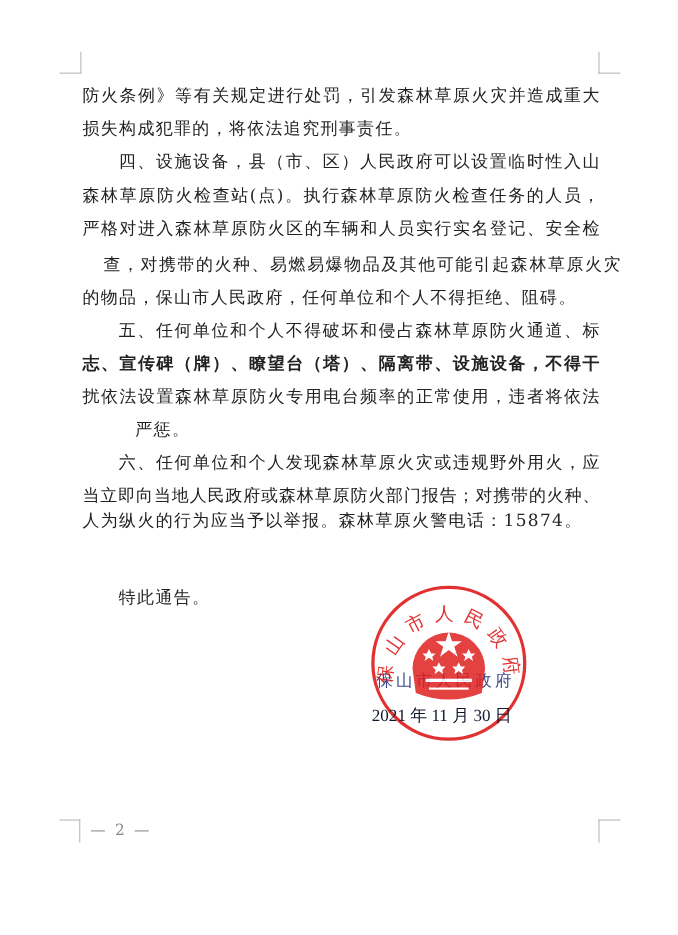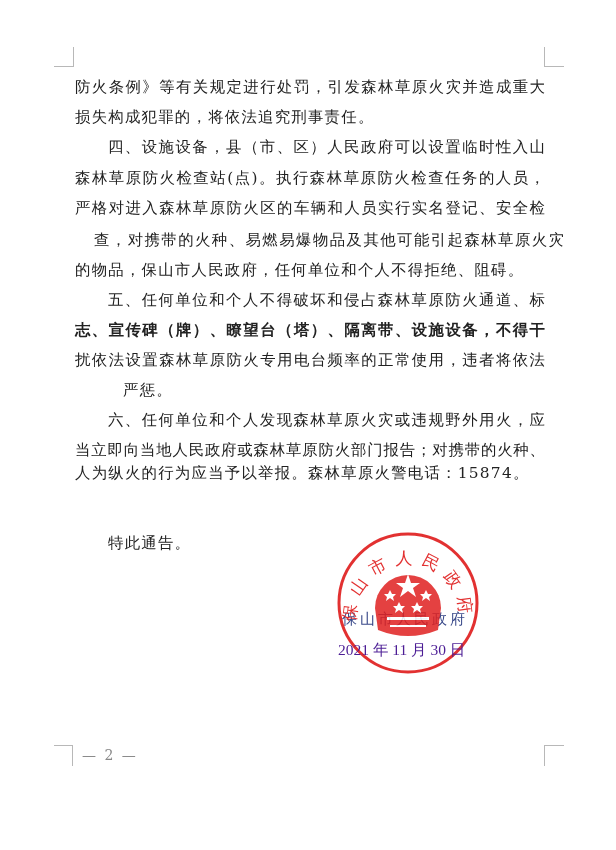--- a/index.html
+++ b/index.html
@@ -22,21 +22,21 @@
 
   .page-num {
     position: absolute; left: 82px; top: 747px; font-size: 14px; color: #888; letter-spacing: 2px;
   }
 
   .seal { position: absolute; left: 335px; top: 530px; width: 146px; height: 146px; }
   .sign-text {
     position: absolute; left: 342px; top: 610px; font-size: 15px; color: #3a4a8a; letter-spacing: 3px; white-space: nowrap;
   }
   .date-text {
-    position: absolute; left: 338px; top: 640px; font-size: 15.5px; color: #4c1d95; white-space: nowrap;
+    position: absolute; left: 338px; top: 640px; font-size: 15.5px; color: #0f172a; white-space: nowrap;
     font-family: "Liberation Serif", serif;
   }
 </style>
 </head>
 <body>
 
 <div class="corner c-tl"></div>
 <div class="corner c-tr"></div>
 <div class="corner c-bl"></div>
 <div class="corner c-br"></div>

